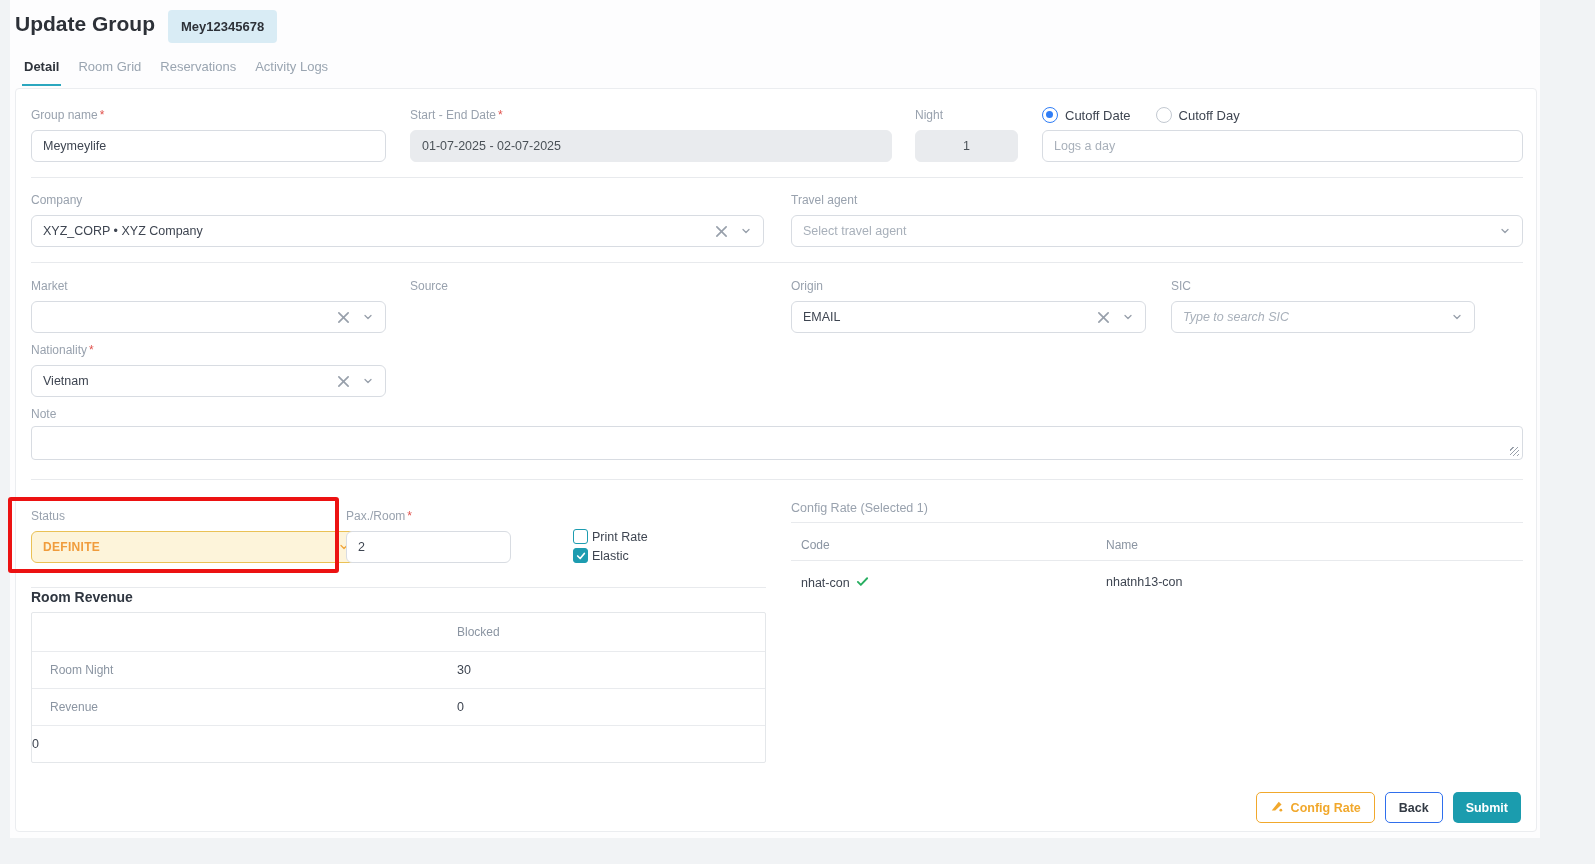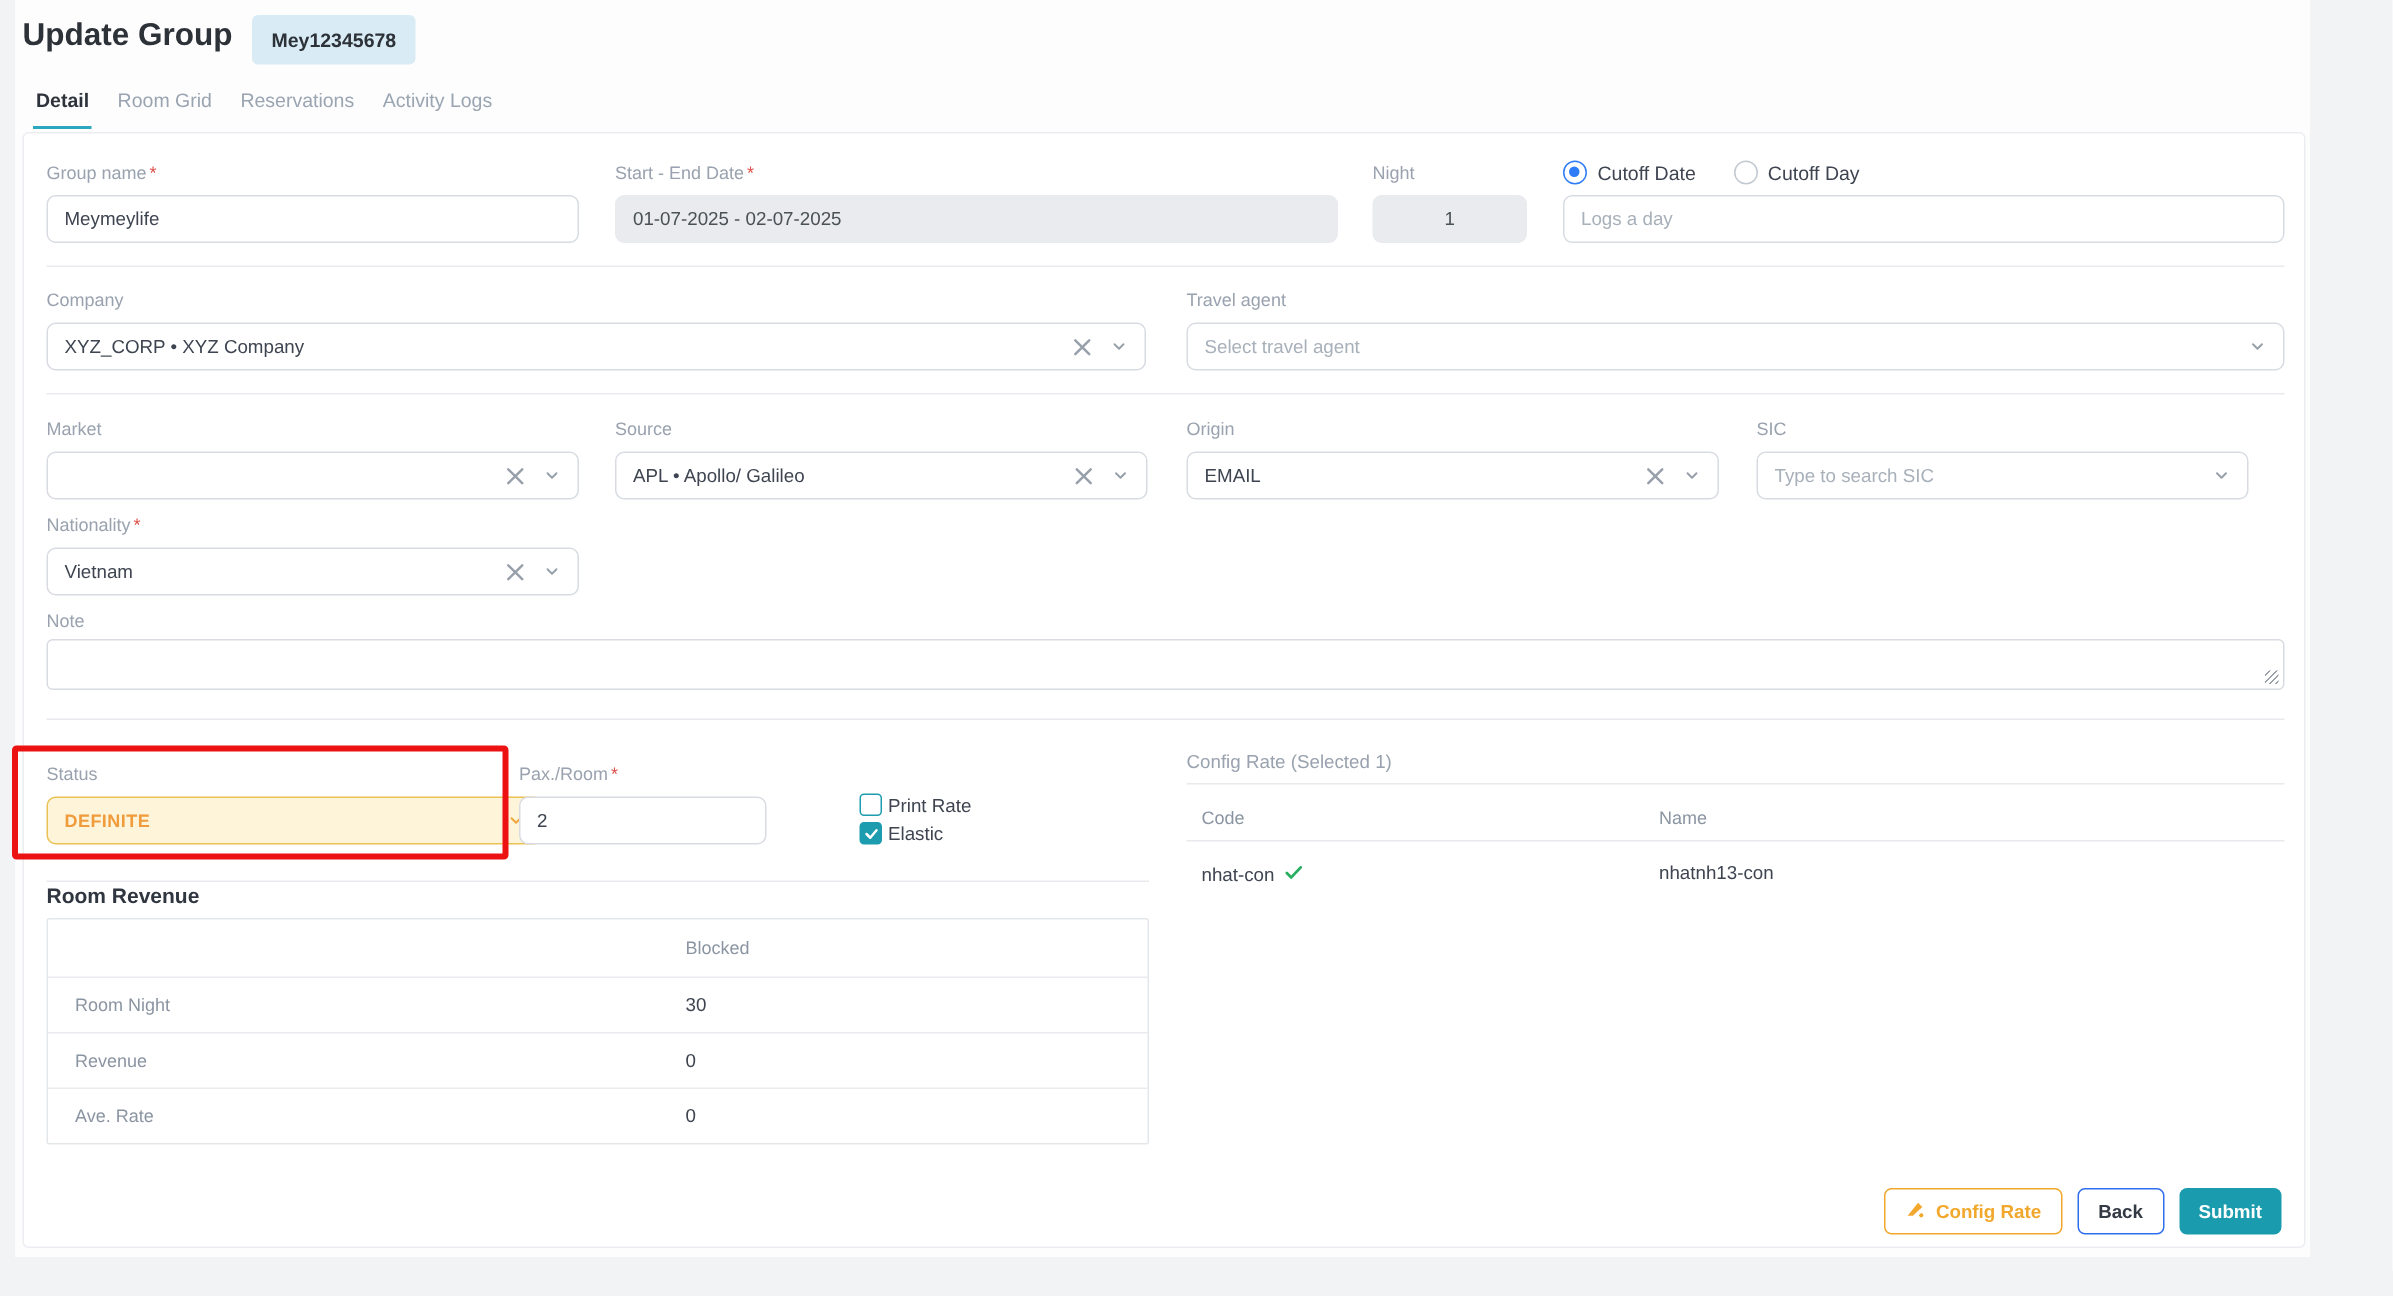--- a/index.html
+++ b/index.html
@@ -179,55 +179,40 @@
         </span>
       <span class="icon-chevron">
           <svg width="12" height="12" viewBox="0 0 24 24" fill="none">
             <path d="M6 9l6 6 6-6" stroke="#98a0ab" stroke-width="2.6" stroke-linecap="round" stroke-linejoin="round"></path>
           </svg>
         </span>
     </span>
   </div>
 
   <div class="lbl" style="left:394px; top:190px;">Source</div>
-  <div class="inp sel" style="left:394px; top:212px; width:355px;">
-    <span class="val">APL • Apollo/ Galileo</span>
+
+  <div class="lbl" style="left:775px; top:190px;">Origin</div>
+  <div class="inp sel" style="left:775px; top:212px; width:355px;">
+    <span class="val">EMAIL</span>
     <span class="sel-icons">
       <span class="icon-x">
           <svg width="13" height="13" viewBox="0 0 14 14">
             <path d="M2 2l10 10M12 2L2 12" stroke="#98a0ab" stroke-width="1.8" stroke-linecap="round"></path>
           </svg>
         </span>
       <span class="icon-chevron">
           <svg width="12" height="12" viewBox="0 0 24 24" fill="none">
             <path d="M6 9l6 6 6-6" stroke="#98a0ab" stroke-width="2.6" stroke-linecap="round" stroke-linejoin="round"></path>
           </svg>
         </span>
     </span>
   </div>
 
-  <div class="lbl" style="left:775px; top:190px;">Origin</div>
-  <div class="inp sel" style="left:775px; top:212px; width:355px;">
-    <span class="val">EMAIL</span>
-    <span class="sel-icons">
-      <span class="icon-x">
-          <svg width="13" height="13" viewBox="0 0 14 14">
-            <path d="M2 2l10 10M12 2L2 12" stroke="#98a0ab" stroke-width="1.8" stroke-linecap="round"></path>
-          </svg>
-        </span>
-      <span class="icon-chevron">
-          <svg width="12" height="12" viewBox="0 0 24 24" fill="none">
-            <path d="M6 9l6 6 6-6" stroke="#98a0ab" stroke-width="2.6" stroke-linecap="round" stroke-linejoin="round"></path>
-          </svg>
-        </span>
-    </span>
-  </div>
-
   <div class="lbl" style="left:1155px; top:190px;">SIC</div>
-  <div class="inp sel" style="left:1155px; top:212px; width:328px;">
+  <div class="inp sel" style="left:1155px; top:212px; width:304px;font-style:italic;">
     <span class="val placeholder">Type to search SIC</span>
     <span class="sel-icons">
       <span class="icon-chevron">
           <svg width="12" height="12" viewBox="0 0 24 24" fill="none">
             <path d="M6 9l6 6 6-6" stroke="#98a0ab" stroke-width="2.6" stroke-linecap="round" stroke-linejoin="round"></path>
           </svg>
         </span>
     </span>
   </div>
 
@@ -296,21 +281,20 @@
     </div>
     <div class="rr-row">
       <div class="rr-c1">Room Night</div>
       <div class="rr-c2">30</div>
     </div>
     <div class="rr-row">
       <div class="rr-c1">Revenue</div>
       <div class="rr-c2">0</div>
     </div>
     <div class="rr-row">
-      <div class="rr-c1">Ave. Rate</div>
       <div class="rr-c2">0</div>
     </div>
   </div>
 
   <div class="cfg-title">Config Rate (Selected 1)</div>
   <div class="hr" style="left:775px; top:433px; width:732px;"></div>
   <div class="cfg-th" style="left:785px; top:449px;">Code</div>
   <div class="cfg-th" style="left:1090px; top:449px;">Name</div>
   <div class="hr" style="left:775px; top:471px; width:732px;"></div>
   <div class="cfg-td" style="left:785px; top:486px;">

